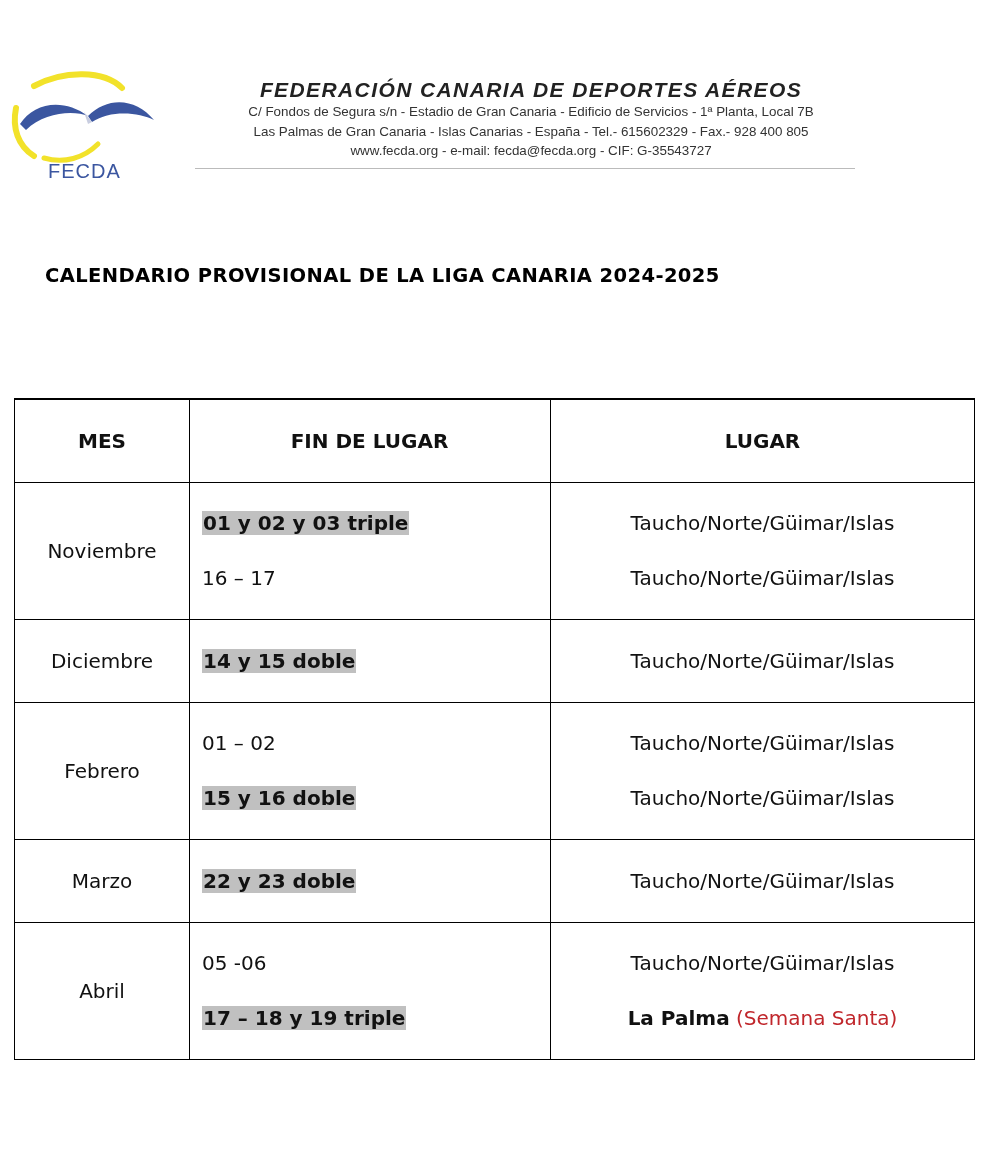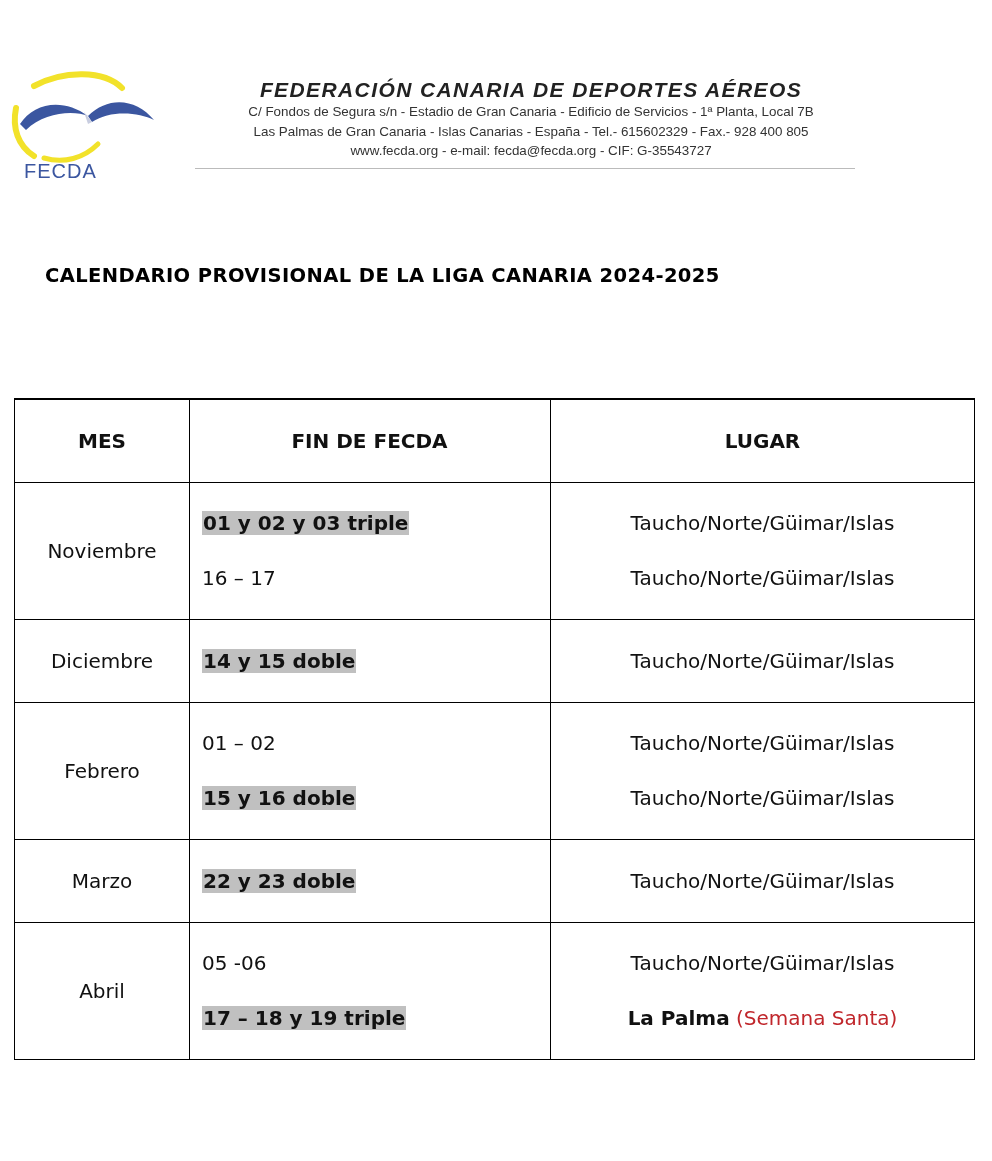--- a/index.html
+++ b/index.html
@@ -1,18 +1,18 @@
 <!DOCTYPE html>
 <html><head>
 <meta charset="utf-8">
 <style>
   html,body{margin:0;padding:0;background:#fff;}
   body{width:992px;height:1161px;position:relative;font-family:"DejaVu Sans","Liberation Sans",sans-serif;color:#111;overflow:hidden;}
   .logo{position:absolute;left:4px;top:68px;width:160px;height:118px;}
-  .logo-text{position:absolute;left:24px;top:160px;font-family:"Liberation Sans",sans-serif;font-size:20px;color:#3b56a0;letter-spacing:1px;}
+  .logo-text{position:absolute;left:48px;top:160px;font-family:"Liberation Sans",sans-serif;font-size:20px;color:#3b56a0;letter-spacing:1px;}
   .org{position:absolute;left:195px;top:78px;width:672px;text-align:center;}
   .org-name{font-family:"Liberation Sans",sans-serif;font-weight:bold;font-style:italic;font-size:21px;letter-spacing:1.4px;color:#222;line-height:24px;}
   .org-line{font-family:"Liberation Sans",sans-serif;font-size:13.4px;color:#333;line-height:19.5px;white-space:nowrap;}
   .org-rule{position:absolute;left:195px;top:168px;width:660px;height:1px;background:#bbb;}
   .title{position:absolute;left:0;top:264px;width:896px;font-weight:bold;font-size:19.5px;letter-spacing:0.4px;color:#000;margin-left:45px;}
   table{position:absolute;left:14px;top:398px;width:961px;border-collapse:collapse;}
   td,th{border:1.5px solid #000;font-size:20px;}
   th{height:80px;font-weight:bold;text-align:center;}
   table{border-top:2.5px solid #000;padding-left:48px;}
   .c1{width:172px;text-align:center;}
@@ -45,21 +45,21 @@
   <div class="org-line">www.fecda.org  -  e-mail: fecda@fecda.org - CIF: G-35543727</div>
 </div>
 <div class="org-rule"></div>
 
 <div class="title">CALENDARIO PROVISIONAL DE LA LIGA CANARIA 2024-2025</div>
 
 <table>
   <thead>
     <tr>
       <th class="c1">MES</th>
-      <th class="c2" style="text-align:center;padding-left:0">FIN DE FECDA</th>
+      <th class="c2" style="text-align:center;padding-left:0">FIN DE LUGAR</th>
       <th class="c3">LUGAR</th>
     </tr>
   </thead>
   <tbody id="tbody">
       <tr style="height: 137px;">
         <td class="c1">Noviembre</td>
         <td class="c2">
           <span class="line"><span class="hl">01 y 02 y 03 triple</span></span>
           <span class="line"><span>16 – 17</span></span>
         </td>

